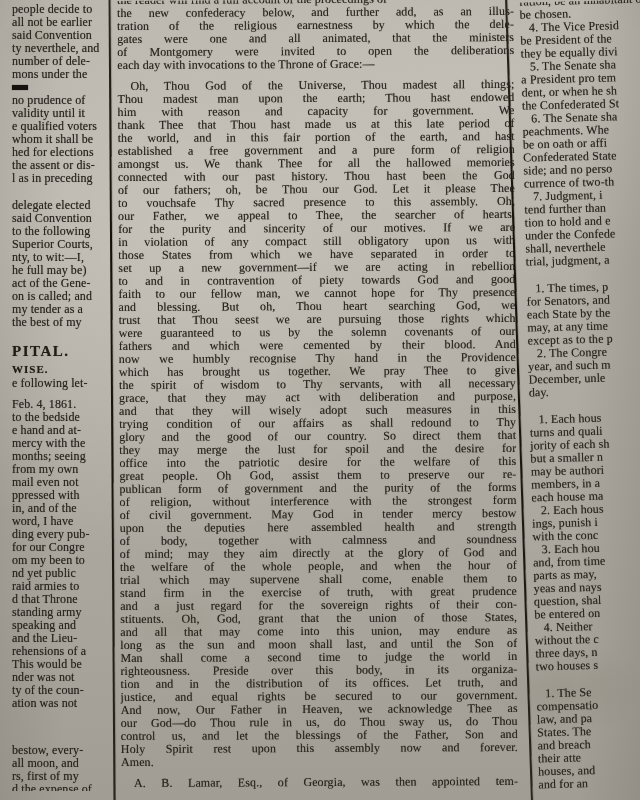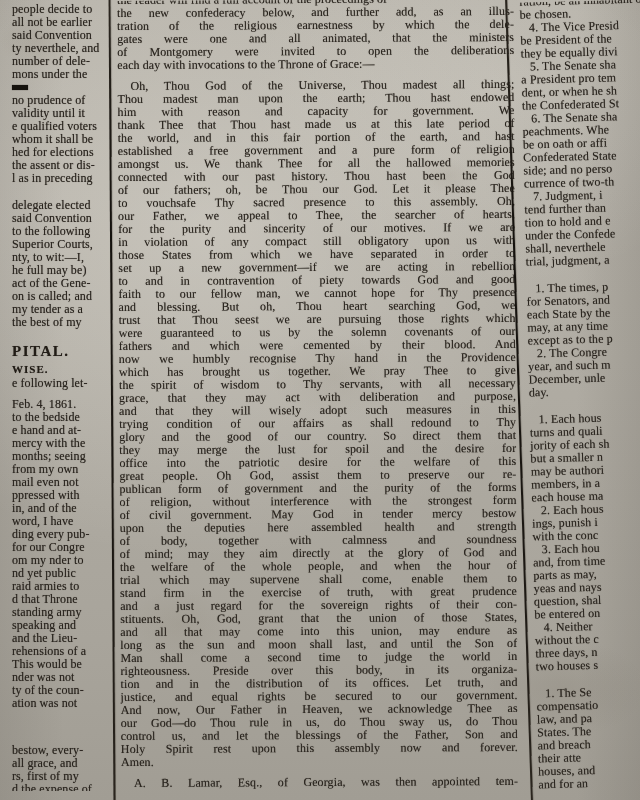--- a/index.html
+++ b/index.html
@@ -100,35 +100,35 @@
       <div class="ln k-lfrag">e hand and at-</div>
       <div class="ln k-lfrag">mercy with the</div>
       <div class="ln k-lfrag">months; seeing</div>
       <div class="ln k-lfrag">from my own</div>
       <div class="ln k-lfrag">mail even not</div>
       <div class="ln k-lfrag">ppressed with</div>
       <div class="ln k-lfrag">in, and of the</div>
       <div class="ln k-lfrag">word, I have</div>
       <div class="ln k-lfrag">ding every pub-</div>
       <div class="ln k-lfrag">for our Congre</div>
-      <div class="ln k-lfrag">om my nder to</div>
+      <div class="ln k-lfrag">om my been to</div>
       <div class="ln k-lfrag">nd yet public</div>
       <div class="ln k-lfrag">raid armies to</div>
       <div class="ln k-lfrag">d that Throne</div>
       <div class="ln k-lfrag">standing army</div>
       <div class="ln k-lfrag">speaking and</div>
       <div class="ln k-lfrag">and the Lieu-</div>
       <div class="ln k-lfrag">rehensions of a</div>
       <div class="ln k-lfrag">This would be</div>
       <div class="ln k-lfrag">nder was not</div>
       <div class="ln k-lfrag">ty of the coun-</div>
       <div class="ln k-lfrag">ation was not</div>
       <div class="ln k-gap-xl"></div>
       <div class="ln k-lfrag">bestow, every-</div>
-      <div class="ln k-lfrag">all grace, and</div>
+      <div class="ln k-lfrag">all moon, and</div>
       <div class="ln k-lfrag">rs, first of my</div>
       <div class="ln k-lcut">d the expense of</div>
     </div>
 
   <div class="divider" id="div-left"></div>
 
   <div class="col" id="col-center">
       <div class="ln k-ccut">the reader will find a full account of the proceedings of</div>
       <div class="ln k-cline">the new confederacy below, and further add, as an illus-</div>
       <div class="ln k-cline">tration of the religious earnestness by which the dele-</div>

